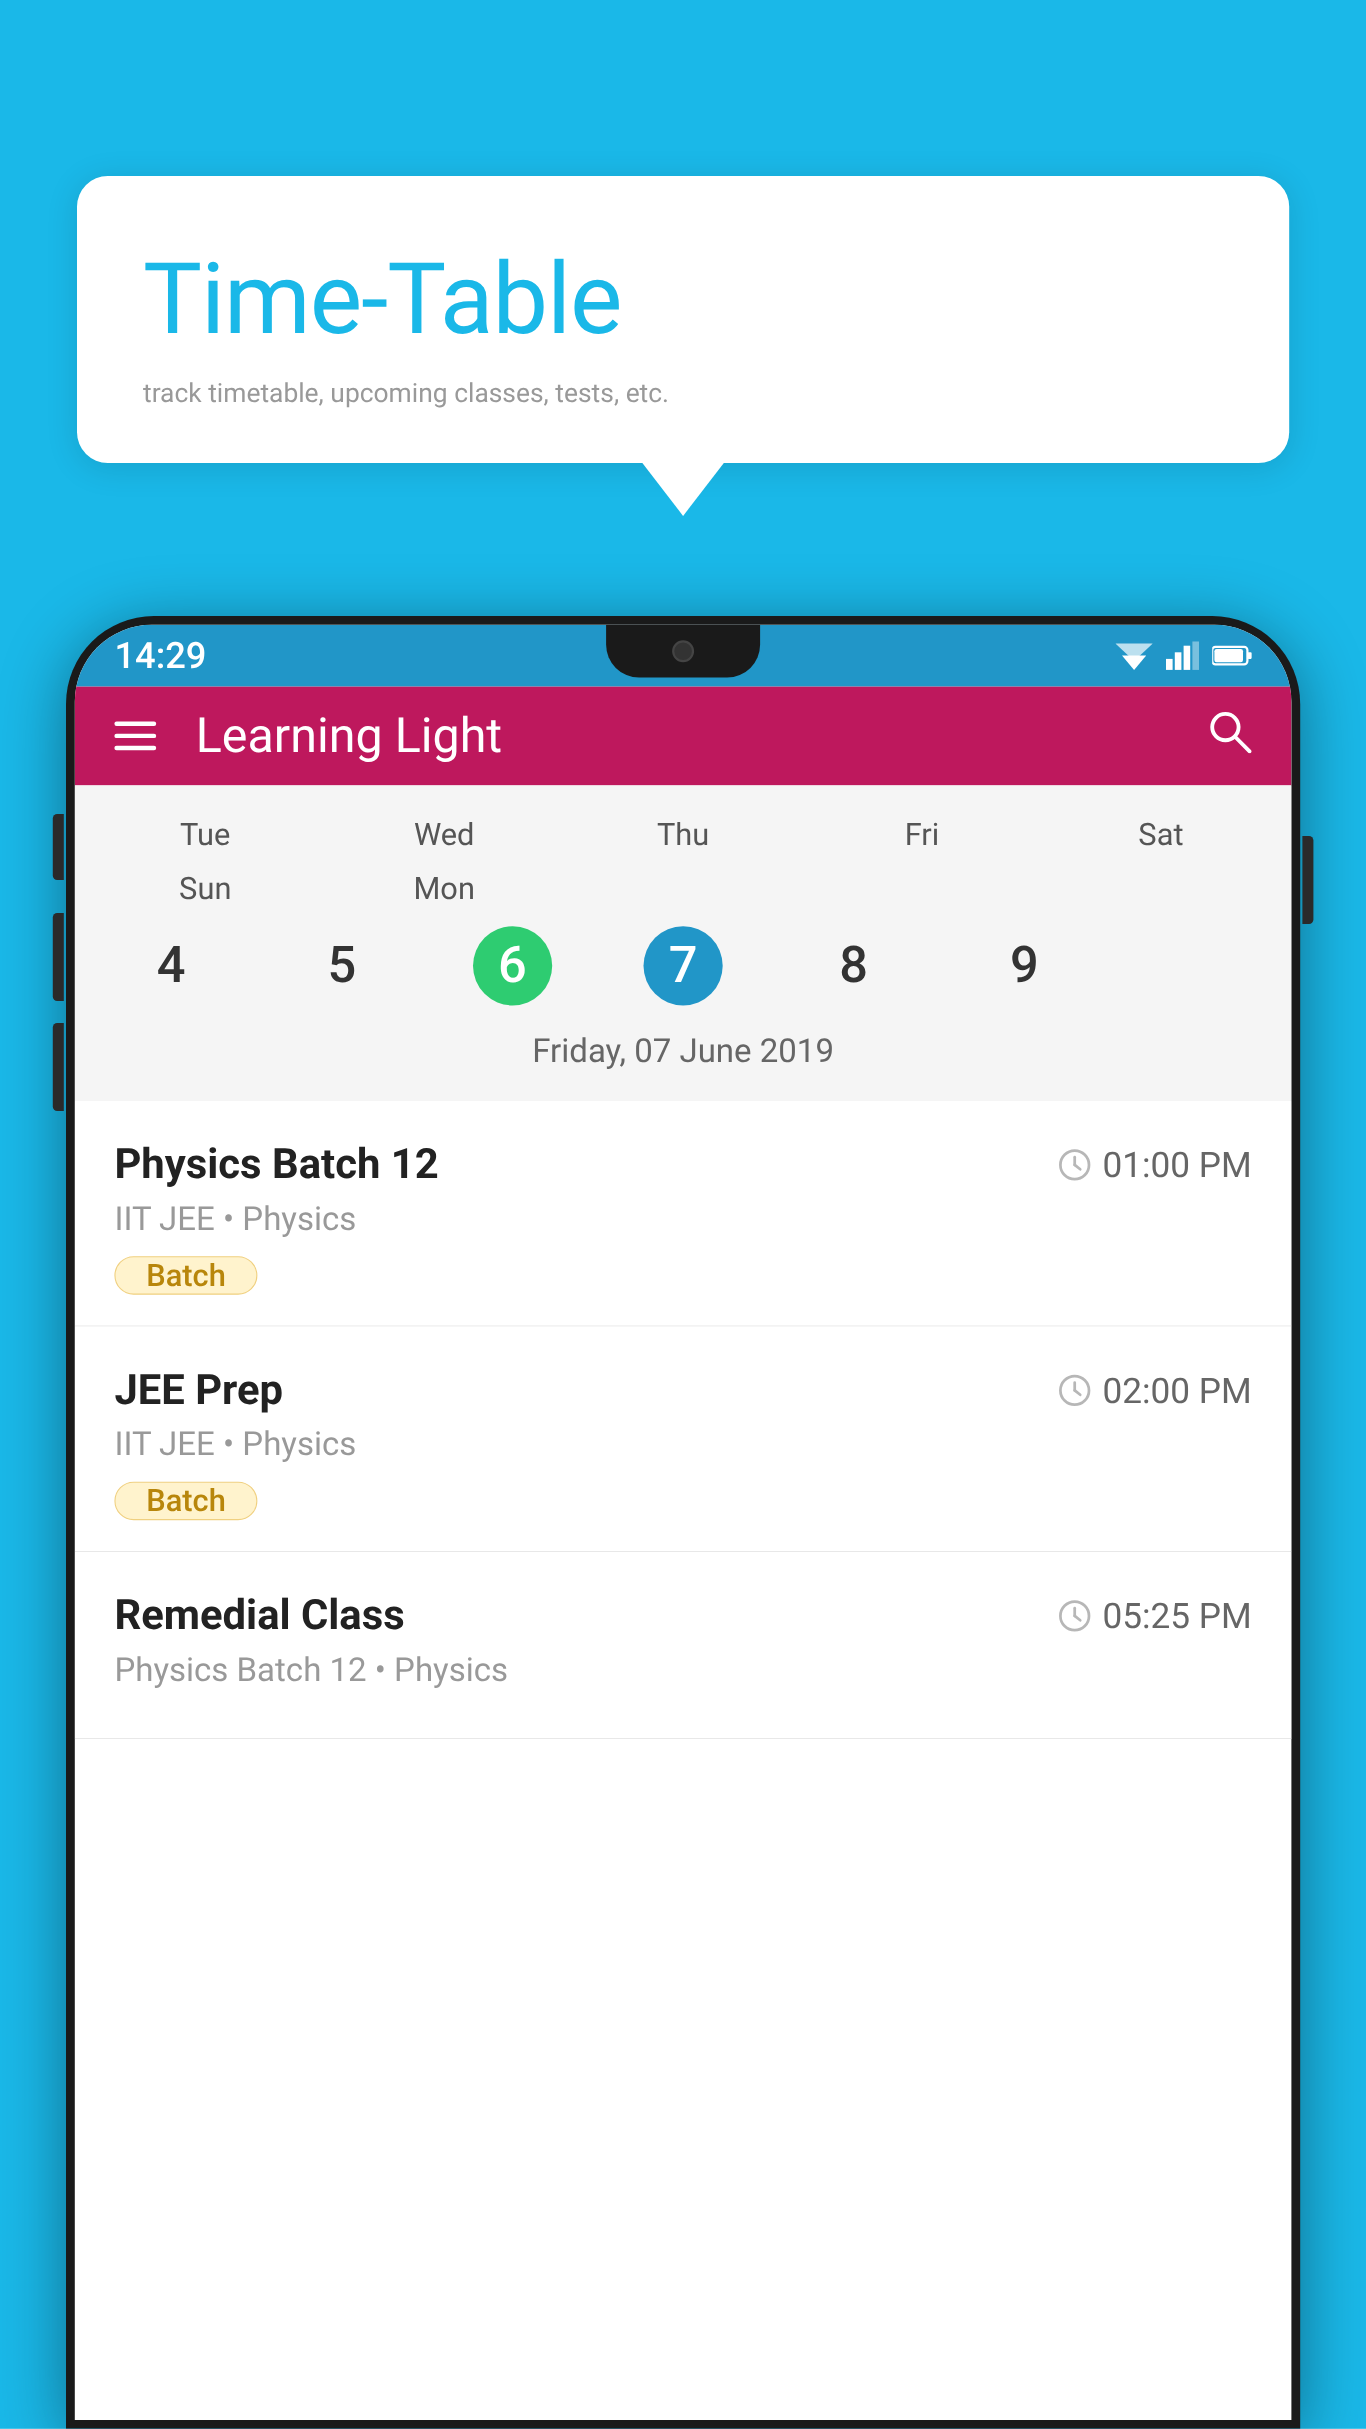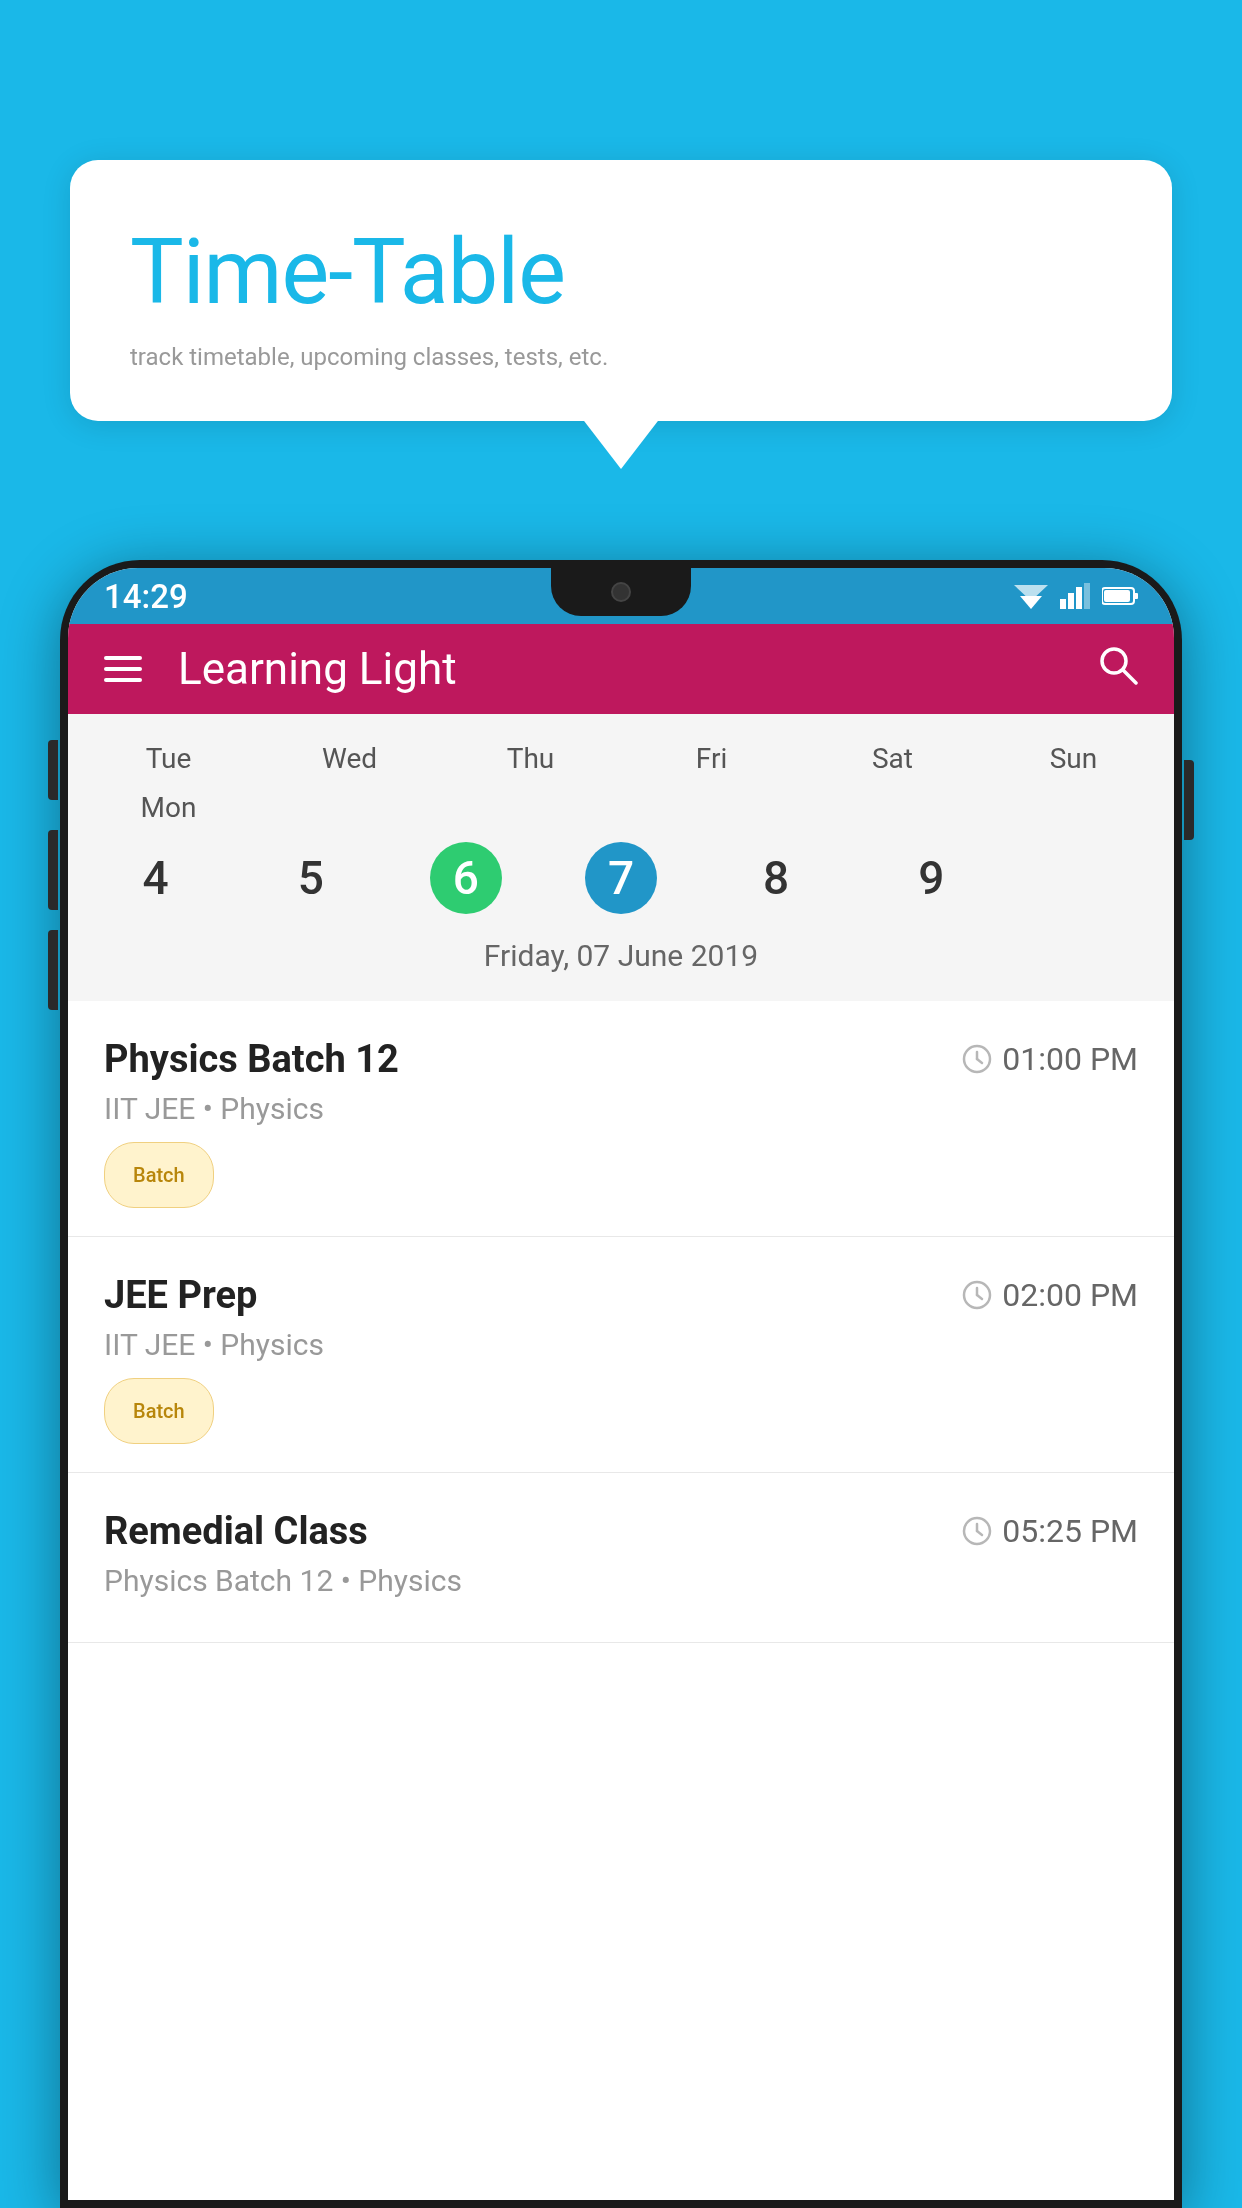--- a/index.html
+++ b/index.html
@@ -155,21 +155,21 @@
       cursor: pointer;
     }
 
     
     .calendar-strip {
       background: #f5f5f5;
       padding: 20px 0 10px;
     }
     .day-names {
       display: grid;
-      grid-template-columns: repeat(6, 1fr);
+      grid-template-columns: repeat(5, 1fr);
       padding: 0 10px;
     }
     .day-name {
       text-align: center;
       font-size: 28px;
       color: #555;
       padding: 8px 0;
     }
     .day-numbers {
       display: grid;
@@ -249,23 +249,23 @@
     .clock-icon-svg {
       opacity: 0.6;
     }
     .schedule-item-meta {
       font-size: 30px;
       color: #999;
       margin-bottom: 16px;
     }
     .badge {
       display: inline-block;
-      padding: 20px 28px;
+      padding: 0 28px;
       border-radius: 30px;
-      font-size: 20px;
+      font-size: 28px;
       font-weight: 500;
     }
     .badge-batch {
       background: #fff3cd;
       color: #b8860b;
       border: 1px solid #f0d080;
     }
 
     
     .phone-side-btn-right {

